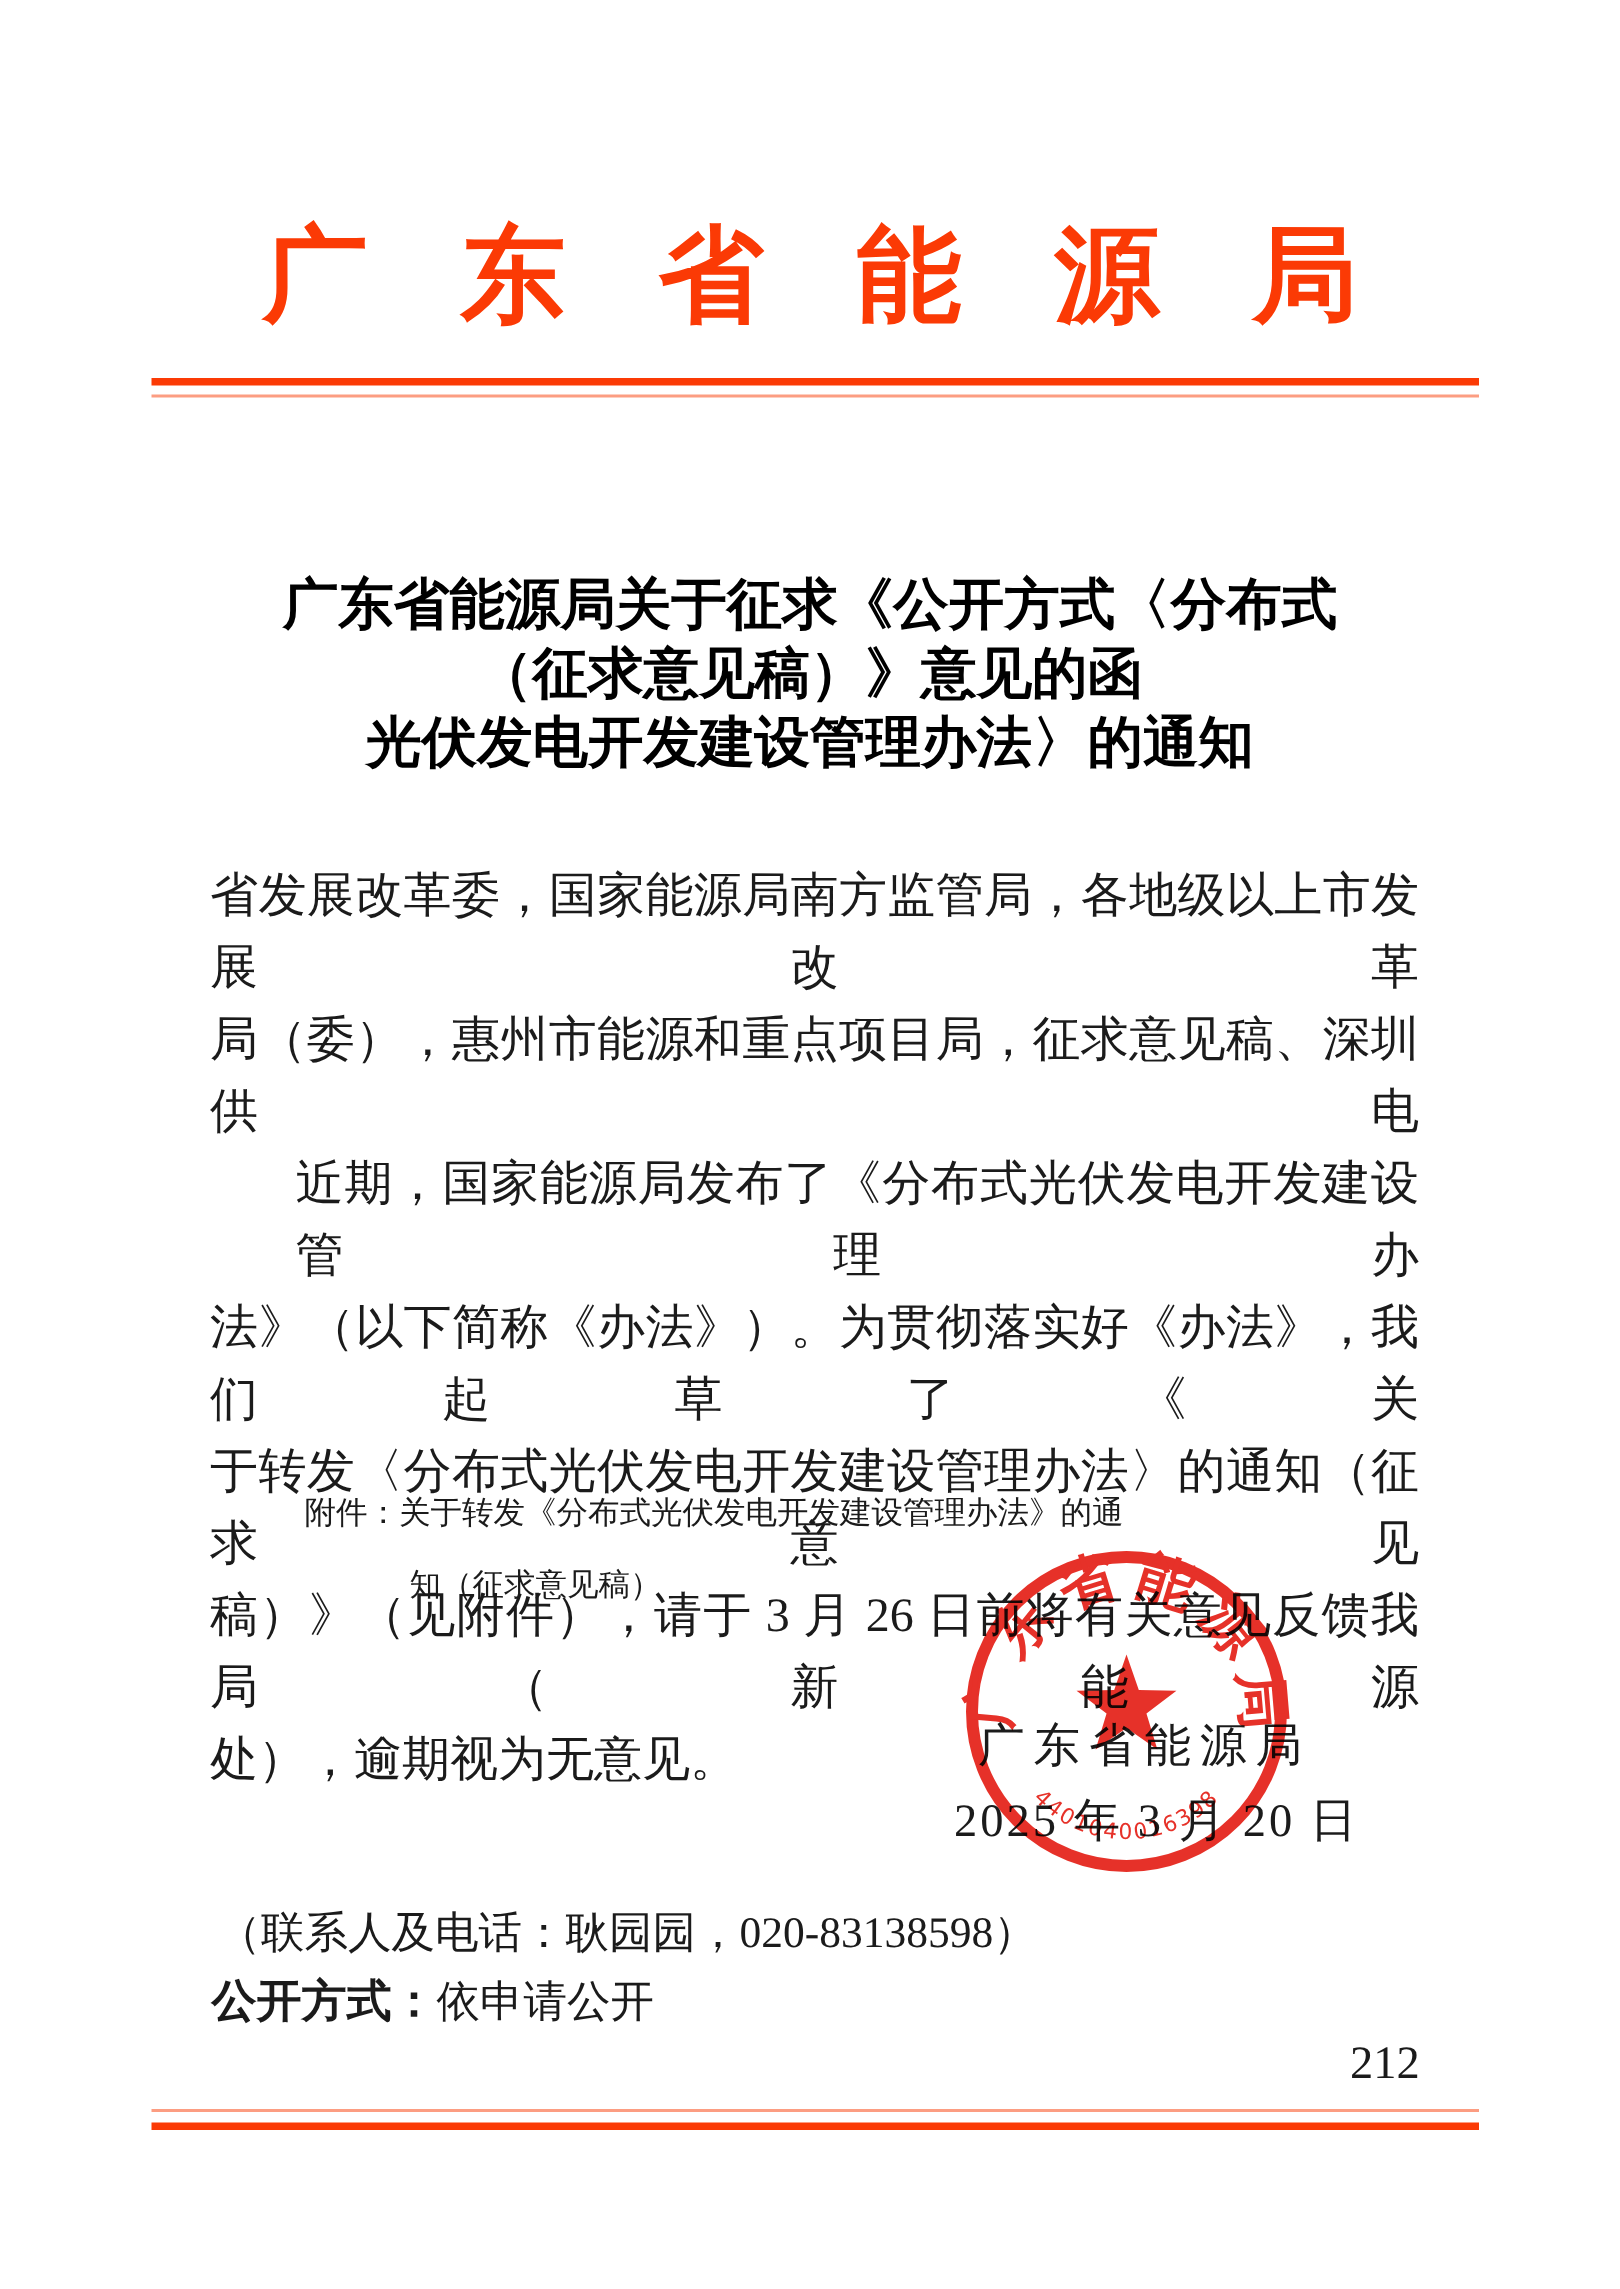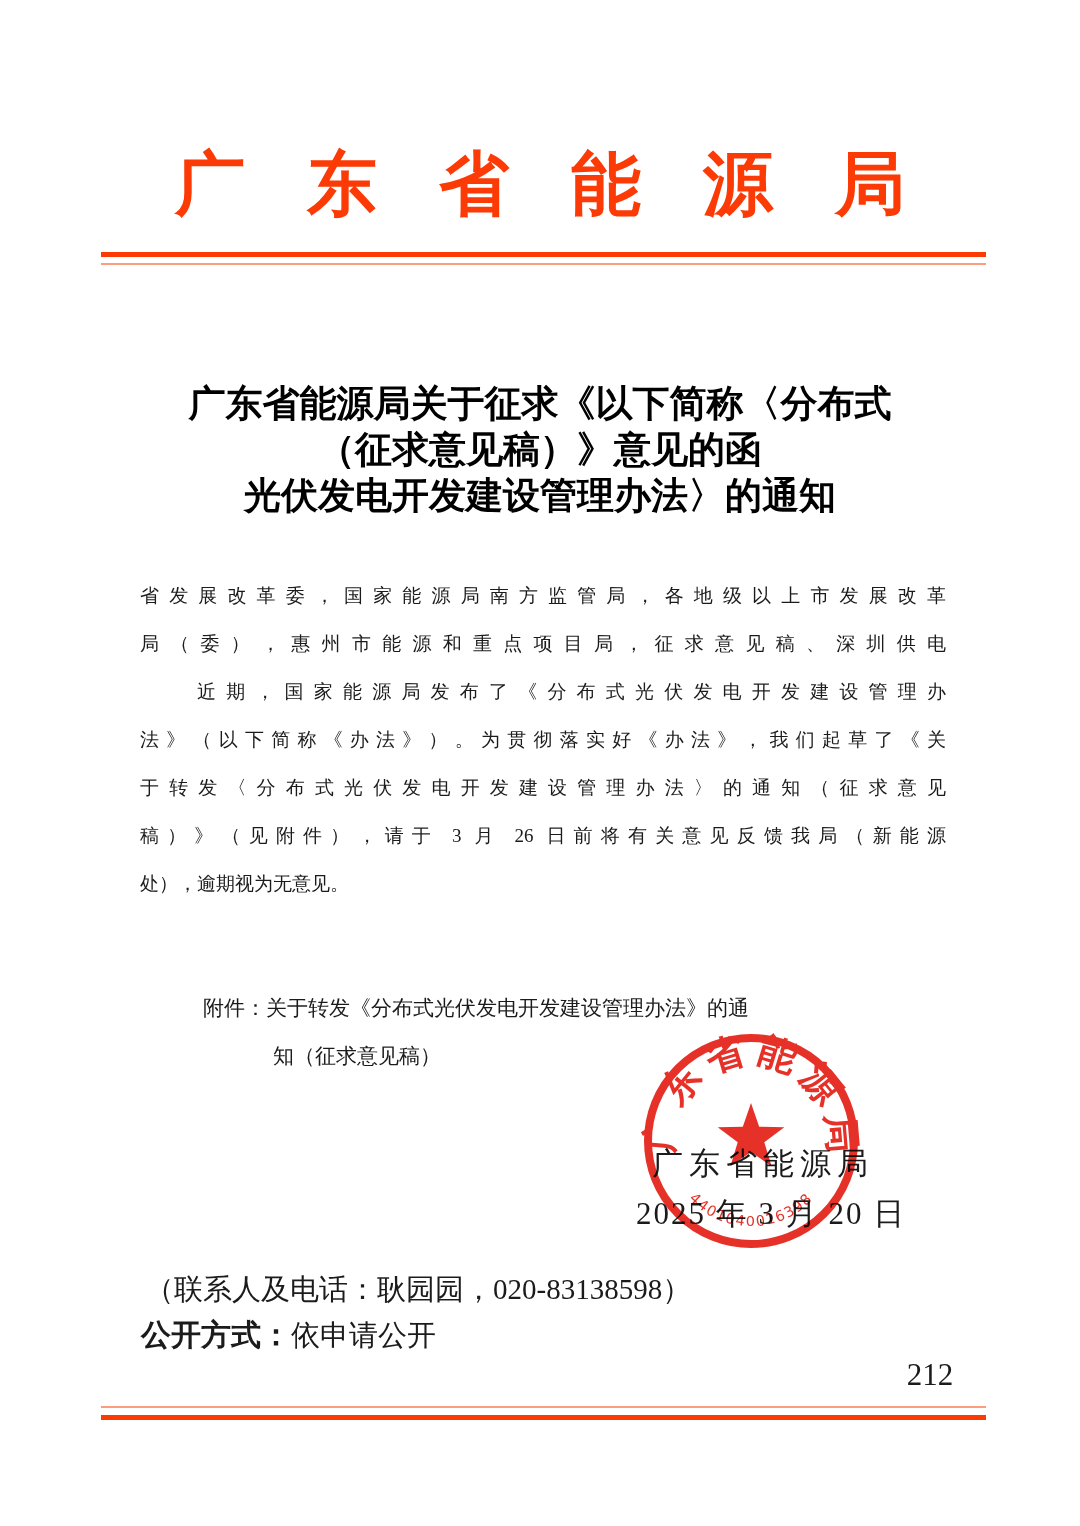--- a/index.html
+++ b/index.html
@@ -28,21 +28,21 @@
   .rule-bot-thick{top:1400px;height:5px;background:#fb3a05;}
   
   .doc-title{
     position:absolute;left:0;right:0;top:366px;
     text-align:center;
     font-size:37px;line-height:46px;font-weight:700;color:#000;
   }
   
   .body-block{
     position:absolute;left:140px;width:806px;top:557px;
-    font-size:19px;line-height:48px;
+    font-size:32px;line-height:48px;
   }
   .bline{text-align:justify;text-align-last:justify;}
   .bline.last{text-align:left;text-align-last:left;}
   .indent2{padding-left:57px;}
   
   .attach-block{
     position:absolute;left:140px;width:806px;top:969px;
     font-size:21px;line-height:48px;
   }
   .attach-l1{margin-left:63px;}
@@ -69,34 +69,34 @@
   .disclosure-line{
     position:absolute;left:141px;top:1300px;
     font-size:29px;line-height:40px;white-space:nowrap;
   }
   .disclosure-label{
     font-family:"Liberation Sans","DejaVu Sans",sans-serif;
     font-weight:700;font-size:30px;
   }
   .page-number{
     position:absolute;left:900px;top:1342px;width:60px;
-    font-size:31px;text-align:center;
+    font-size:31px;text-align:left;
   }
 </style>
 </head>
 <body>
 
 <div class="page">
 
   <div class="masthead">广东省能源局</div>
   <div class="rule rule-top-thick"></div>
   <div class="rule rule-top-thin"></div>
 
   <div class="doc-title">
-    <div>广东省能源局关于征求《以下简称〈分布式</div>
+    <div>广东省能源局关于征求《公开方式〈分布式</div>
     <div>（征求意见稿）》意见的函</div>
     <div>光伏发电开发建设管理办法〉的通知</div>
   </div>
 
   <div class="body-block">
     <div class="bline">省发展改革委，国家能源局南方监管局，各地级以上市发展改革</div>
     <div class="bline">局（委），惠州市能源和重点项目局，征求意见稿、深圳供电</div>
     <div class="bline indent2">近期，国家能源局发布了《分布式光伏发电开发建设管理办</div>
     <div class="bline">法》（以下简称《办法》）。为贯彻落实好《办法》，我们起草了《关</div>
     <div class="bline">于转发〈分布式光伏发电开发建设管理办法〉的通知（征求意见</div>

